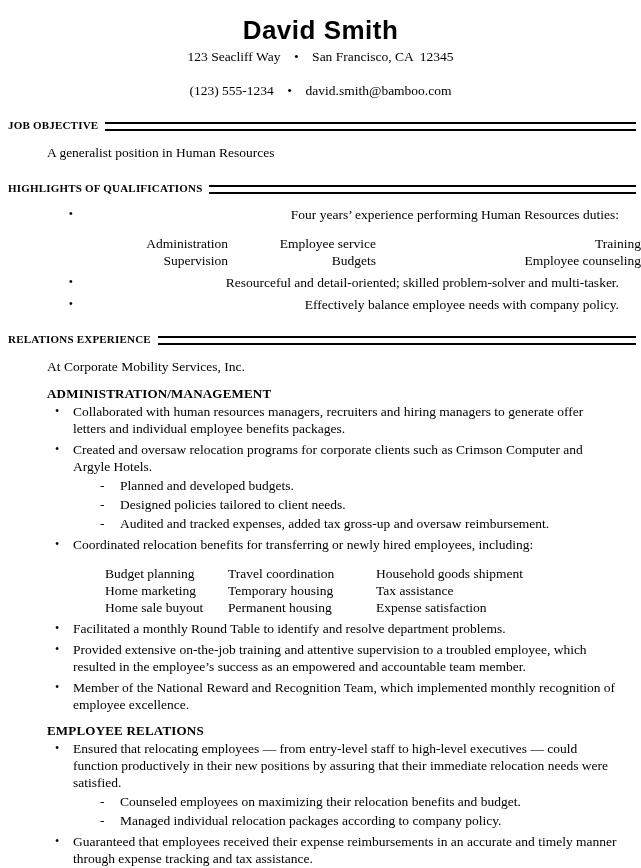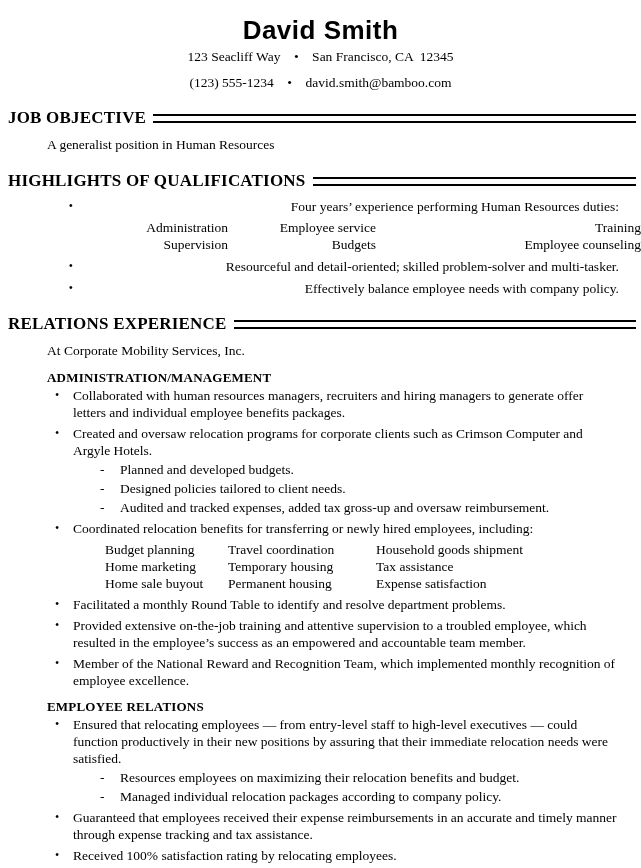--- a/index.html
+++ b/index.html
@@ -18,27 +18,27 @@
   
   .header { text-align: center; padding-top: 15px; }
   .name {
     font-family: "Liberation Sans", "DejaVu Sans", sans-serif;
     font-weight: bold;
     font-size: 26px;
     line-height: 30px;
     letter-spacing: 0.5px;
   }
   .contact { font-size: 13.5px; line-height: 18px; white-space: pre; margin-top: 3px; text-align: center; }
-  .contact + .contact { margin-top: 8px; }
+  .contact + .contact { margin-top: 16px; }
 
   
   .sec-head { display: flex; align-items: center; margin-left: 8px; }
   .sec-title {
     font-weight: bold;
-    font-size: 17px;
+    font-size: 11px;
     line-height: 19px;
     letter-spacing: 0.2px;
     white-space: nowrap;
   }
   .sec-rule {
     flex: 1;
     height: 5px;
     border-top: 2px solid #000;
     border-bottom: 2px solid #000;
     margin-left: 7px;
@@ -71,21 +71,21 @@
   
   .dash-item { display: flex; line-height: 17px; padding-right: 22px; margin-top: 2px; }
   .dash-item .dmark { flex: 0 0 20px; margin-left: 100px; }
   .dash-item.first { margin-top: 2px; }
 
   
   .cols {
     display: grid;
     grid-template-columns: 123px 148px auto;
     margin-left: 105px;
-    margin-top: 4px;
+    margin-top: 12px;
     line-height: 17px;
   }
   .cols .cell { white-space: nowrap; }
 
   
   .footer { text-align: right; line-height: 17px; margin-top: 20px; }
 </style>
 </head>
 <body>
 
@@ -198,21 +198,21 @@
     </div>
 
     <div class="subhead">EMPLOYEE RELATIONS</div>
 
     <div class="bullet tight" style="margin-top:1px">
       <span class="bmark">•</span>
       <span class="btext">Ensured that relocating employees — from entry-level staff to high-level executives — could function productively in their new positions by assuring that their immediate relocation needs were satisfied.</span>
     </div>
     <div class="dash-item first">
       <span class="dmark">-</span>
-      <span>Resources employees on maximizing their relocation benefits and budget.</span>
+      <span>Counseled employees on maximizing their relocation benefits and budget.</span>
     </div>
     <div class="dash-item">
       <span class="dmark">-</span>
       <span>Managed individual relocation packages according to company policy.</span>
     </div>
 
     <div class="bullet tight">
       <span class="bmark">•</span>
       <span class="btext">Guaranteed that employees received their expense reimbursements in an accurate and timely manner through expense tracking and tax assistance.</span>
     </div>

